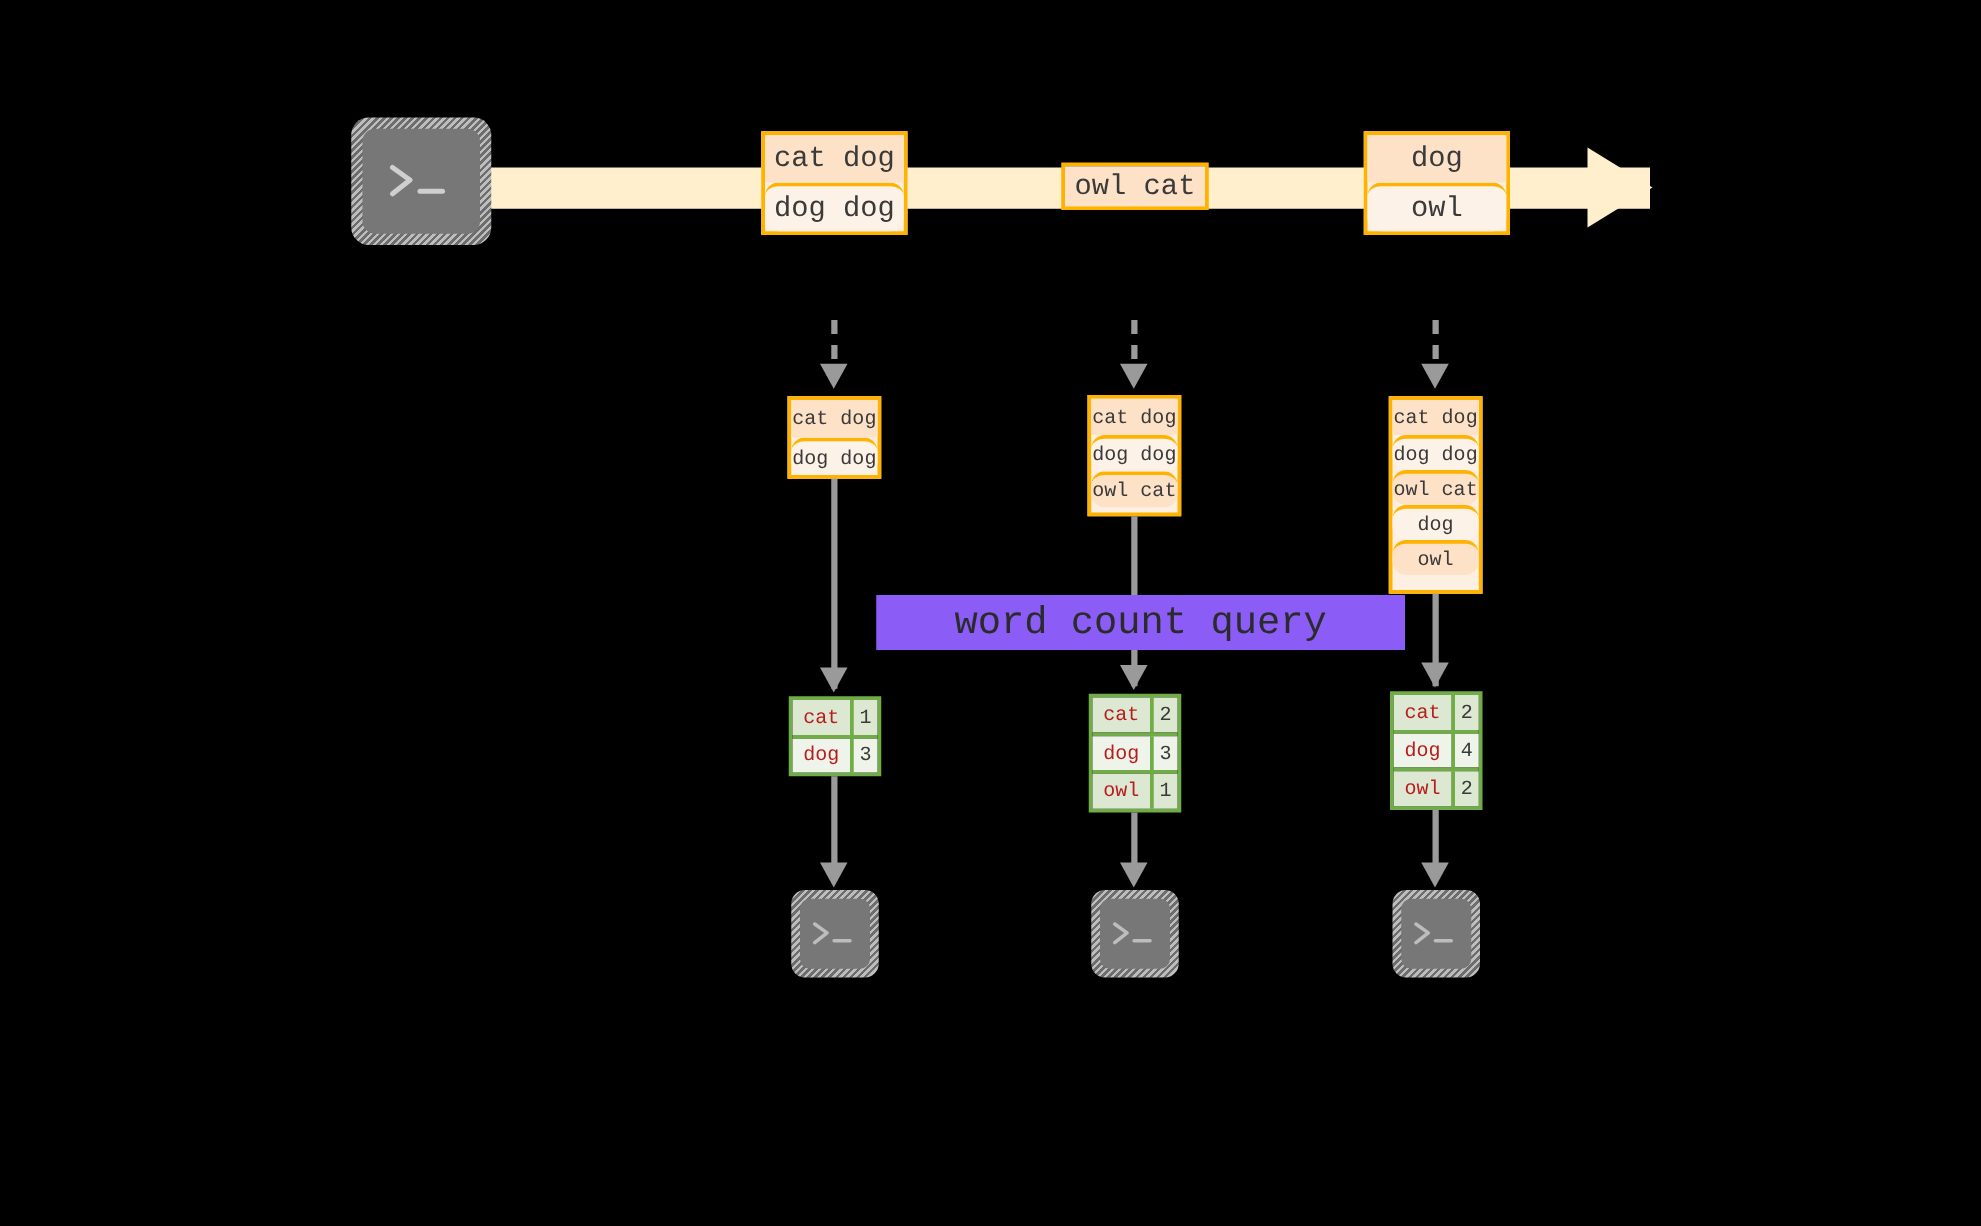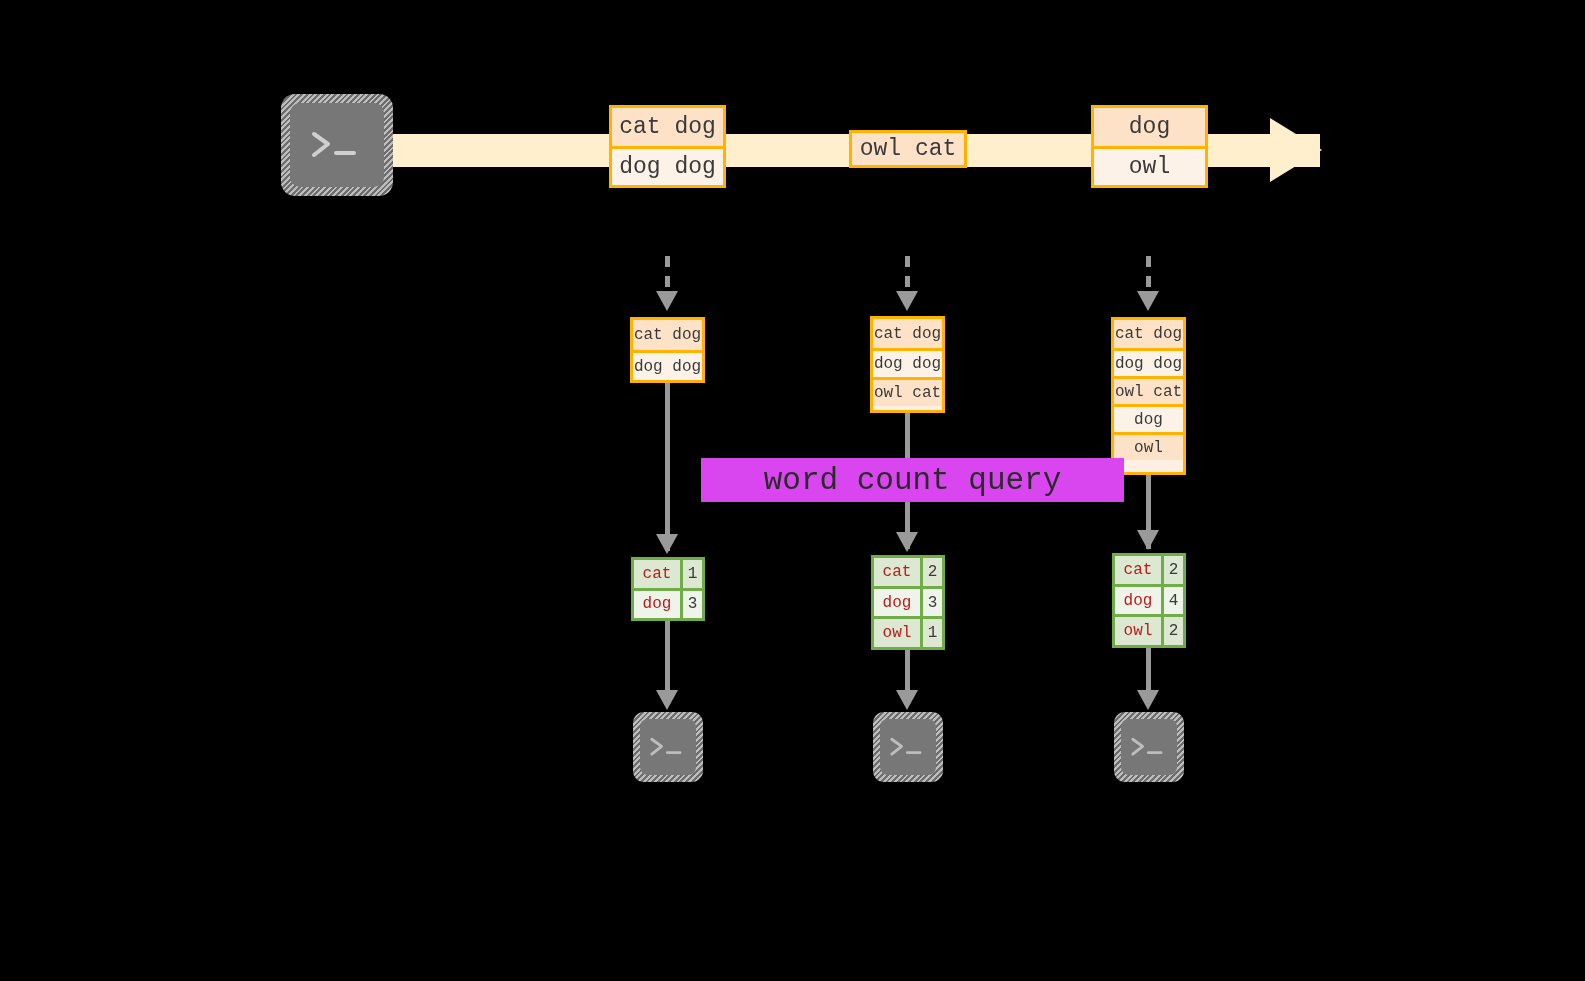--- a/index.html
+++ b/index.html
@@ -21,21 +21,21 @@
   .stream{position:absolute;background:#ffefcc;}
   .streamhead{position:absolute;width:0;height:0;}
 
   
   .obox{position:absolute;box-sizing:border-box;border:3px solid #ffb300;
         background:#fdf0e3;}
   .obox .row{box-sizing:border-box;display:flex;align-items:center;
         justify-content:center;color:#3a3a3a;white-space:nowrap;}
   .obox .row.dark{background:#fde2c8;}
   .obox .row.lite{background:#fdf2e7;}
-  .obox .row.sep{border-top:3px solid #ffb300;}
+  .obox .row.sep{border-top:3px solid #ffb300;border-radius:11px;}
 
   
   .gtab{position:absolute;box-sizing:border-box;border:3px solid #70ad47;
         display:flex;flex-direction:column;}
   .gtab .trow{display:flex;flex:1 1 auto;}
   .gtab .trow.sep{border-top:3px solid #70ad47;}
   .gtab .c1{flex:0 0 46px;display:flex;align-items:center;justify-content:center;
         color:#b91c1c;background:#dce8d1;}
   .gtab .c2{flex:1 1 auto;display:flex;align-items:center;justify-content:center;
         color:#3a3a3a;border-left:3px solid #70ad47;background:#dce8d1;}
@@ -43,22 +43,22 @@
 
   
   .vline{position:absolute;background:#9a9a9a;width:5px;}
   .vdash{position:absolute;width:5px;
         background:repeating-linear-gradient(to bottom,#9a9a9a 0 11px,transparent 11px 20px);}
   .ahead{position:absolute;width:0;height:0;
         border-left:11px solid transparent;border-right:11px solid transparent;
         border-top:20px solid #9a9a9a;}
 
   
-  .wlabel{position:absolute;background:#d946ef;display:flex;align-items:center;
-        justify-content:center;color:#2b2b2b;z-index:6;}
+  .wlabel{position:absolute;background:#8b5cf6;display:flex;align-items:center;
+        justify-content:center;color:#2b2b2b;z-index:6;margin-top:18px;}
 </style>
 </head>
 <body>
 
 <div class="stage">
 
   <div class="stream" style="left:366px;top:134px;width:940px;height:33px;"></div>
   <div class="streamhead" style="left:1256px;top:118px;
               border-top:32px solid transparent;border-bottom:32px solid transparent;
               border-left:52px solid #ffefcc;"></div>

